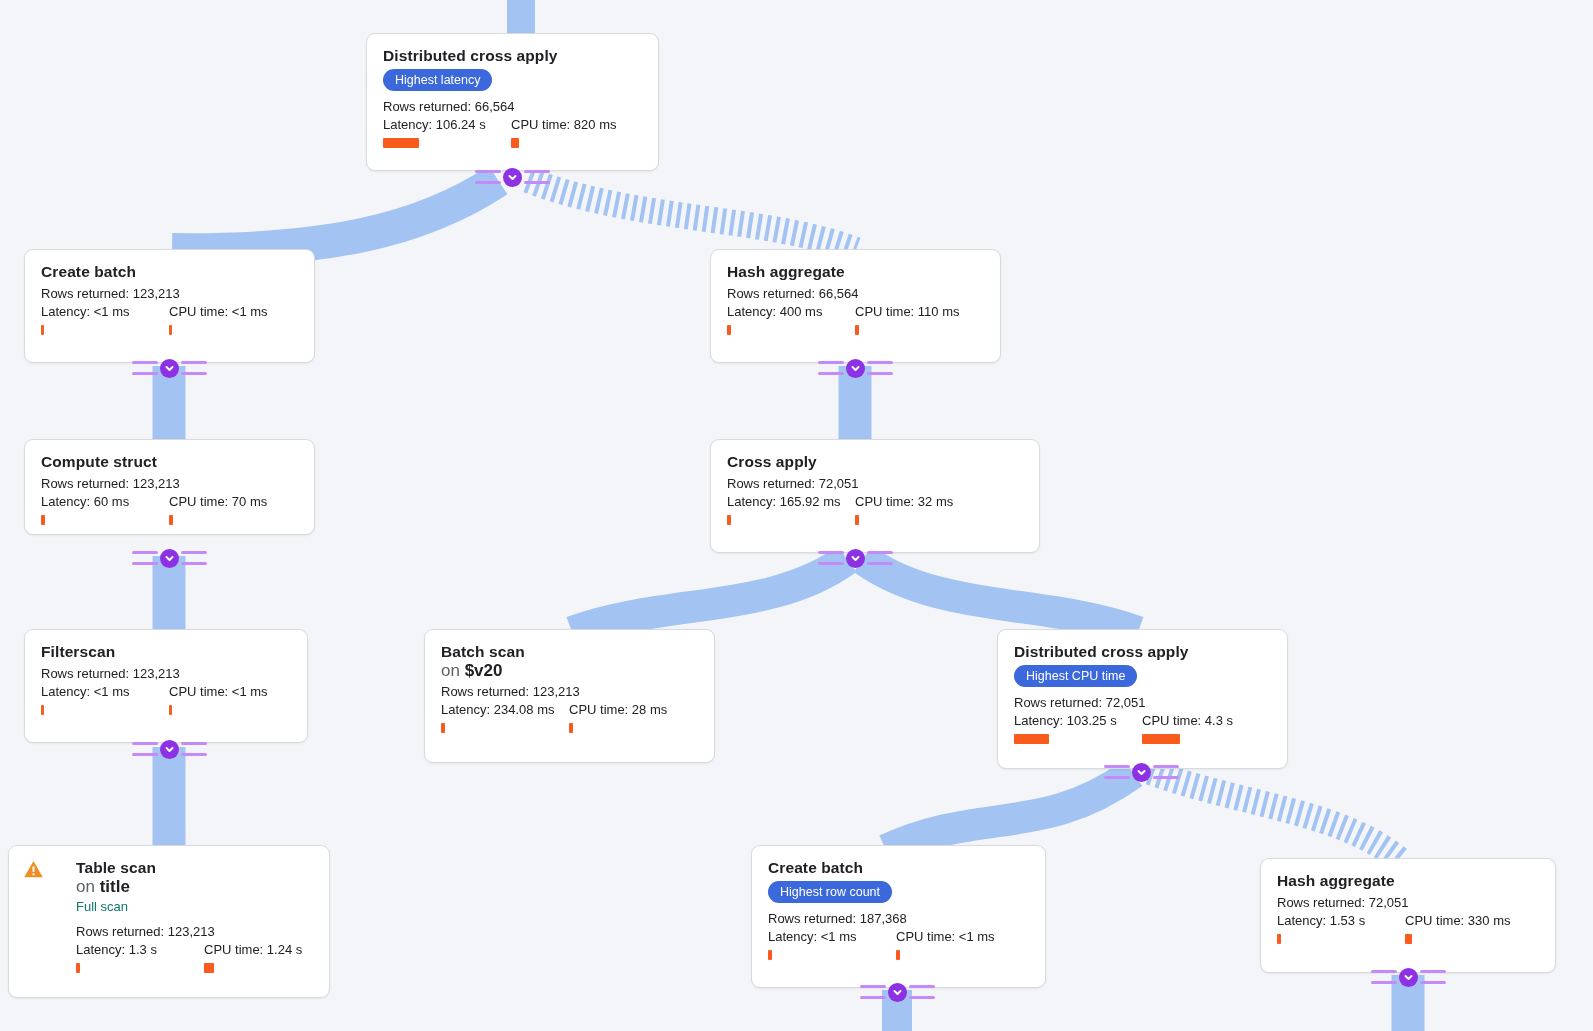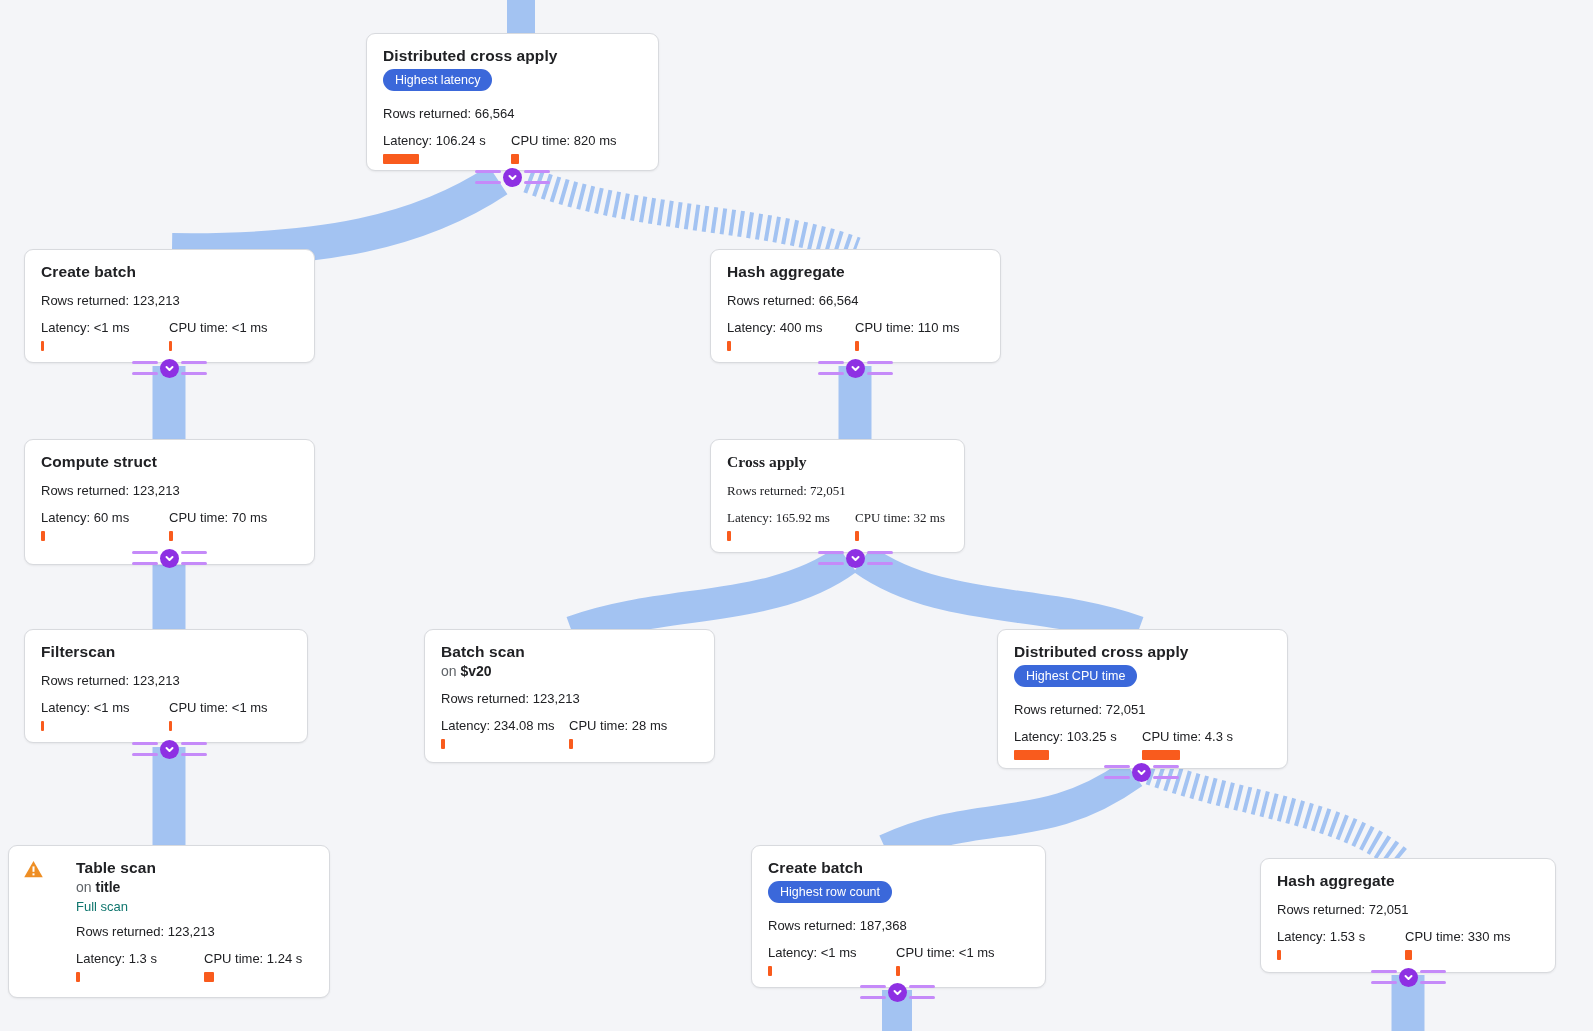--- a/index.html
+++ b/index.html
@@ -31,25 +31,25 @@
     border-radius:9px;padding:11px 16px 12px 16px;
     box-shadow:0 1px 2px rgba(60,64,67,.08);
     cursor:pointer;
   }
   .node .title{font-size:15.5px;font-weight:600;line-height:21px;letter-spacing:.1px;}
   .node .badge{
     display:inline-block;background:var(--accent-blue);color:#fff;
     font-size:12.5px;line-height:22px;padding:0 12px;border-radius:12px;
     margin:3px 0 4px 0;font-weight:400;
   }
-  .node .scanline{font-size:14px;line-height:18px;color:#5f6368;}
+  .node .scanline{font-size:17px;line-height:18px;color:#5f6368;}
   .node .scanline b{color:var(--text);font-weight:700;}
   .node .scannote{font-size:13px;line-height:18px;color:#0f766e;margin-top:2px;}
-  .node .rows{font-size:13px;line-height:18px;font-weight:500;margin-top:10px;}
-  .node .metrics{display:flex;margin-top:9px;}
+  .node .rows{font-size:13px;line-height:18px;font-weight:500;margin-top:3px;}
+  .node .metrics{display:flex;}
   .node .metric{flex:0 0 128px;}
   .node .metric.cpu{flex:1 1 auto;}
   .node .mlabel{font-size:13px;line-height:18px;font-weight:500;white-space:nowrap;}
   .node .bar{height:10px;background:var(--bar-orange);margin-top:4px;border-radius:1px;}
   .node.with-icon{padding-left:67px;}
   .warn-icon{position:absolute;left:15px;top:15px;width:19px;height:17px;}
   .connector{
     position:absolute;z-index:3;width:78px;height:20px;
     display:flex;align-items:center;justify-content:center;cursor:pointer;
   }
@@ -121,36 +121,36 @@
         <div class="mlabel"><span>Latency:</span> <span>400 ms</span></div>
         <div class="bar" style="width: 4px;"></div>
       </div>
       <div class="metric cpu">
         <div class="mlabel"><span>CPU time:</span> <span>110 ms</span></div>
         <div class="bar" style="width: 4px;"></div>
       </div>
     </div>
   </div>
 
-  <div class="node" style="left:24px;top:439px;width:291px;height:126px;">
+  <div class="node" style="left:24px;top:439px;width:291px;height:96px;">
     <div class="title">Compute struct</div>
     <div class="rows"><span>Rows returned:</span> <span>123,213</span></div>
     <div class="metrics">
       <div class="metric">
         <div class="mlabel"><span>Latency:</span> <span>60 ms</span></div>
         <div class="bar" style="width: 4px;"></div>
       </div>
       <div class="metric cpu">
         <div class="mlabel"><span>CPU time:</span> <span>70 ms</span></div>
         <div class="bar" style="width: 4px;"></div>
       </div>
     </div>
   </div>
 
-  <div class="node" style="left:710px;top:439px;width:255px;height:114px;font-family:Liberation Serif, serif;">
+  <div class="node" style="left:710px;top:439px;width:330px;height:114px;">
     <div class="title">Cross apply</div>
     <div class="rows"><span>Rows returned:</span> <span>72,051</span></div>
     <div class="metrics">
       <div class="metric">
         <div class="mlabel"><span>Latency:</span> <span>165.92 ms</span></div>
         <div class="bar" style="width: 4px;"></div>
       </div>
       <div class="metric cpu">
         <div class="mlabel"><span>CPU time:</span> <span>32 ms</span></div>
         <div class="bar" style="width: 4px;"></div>

